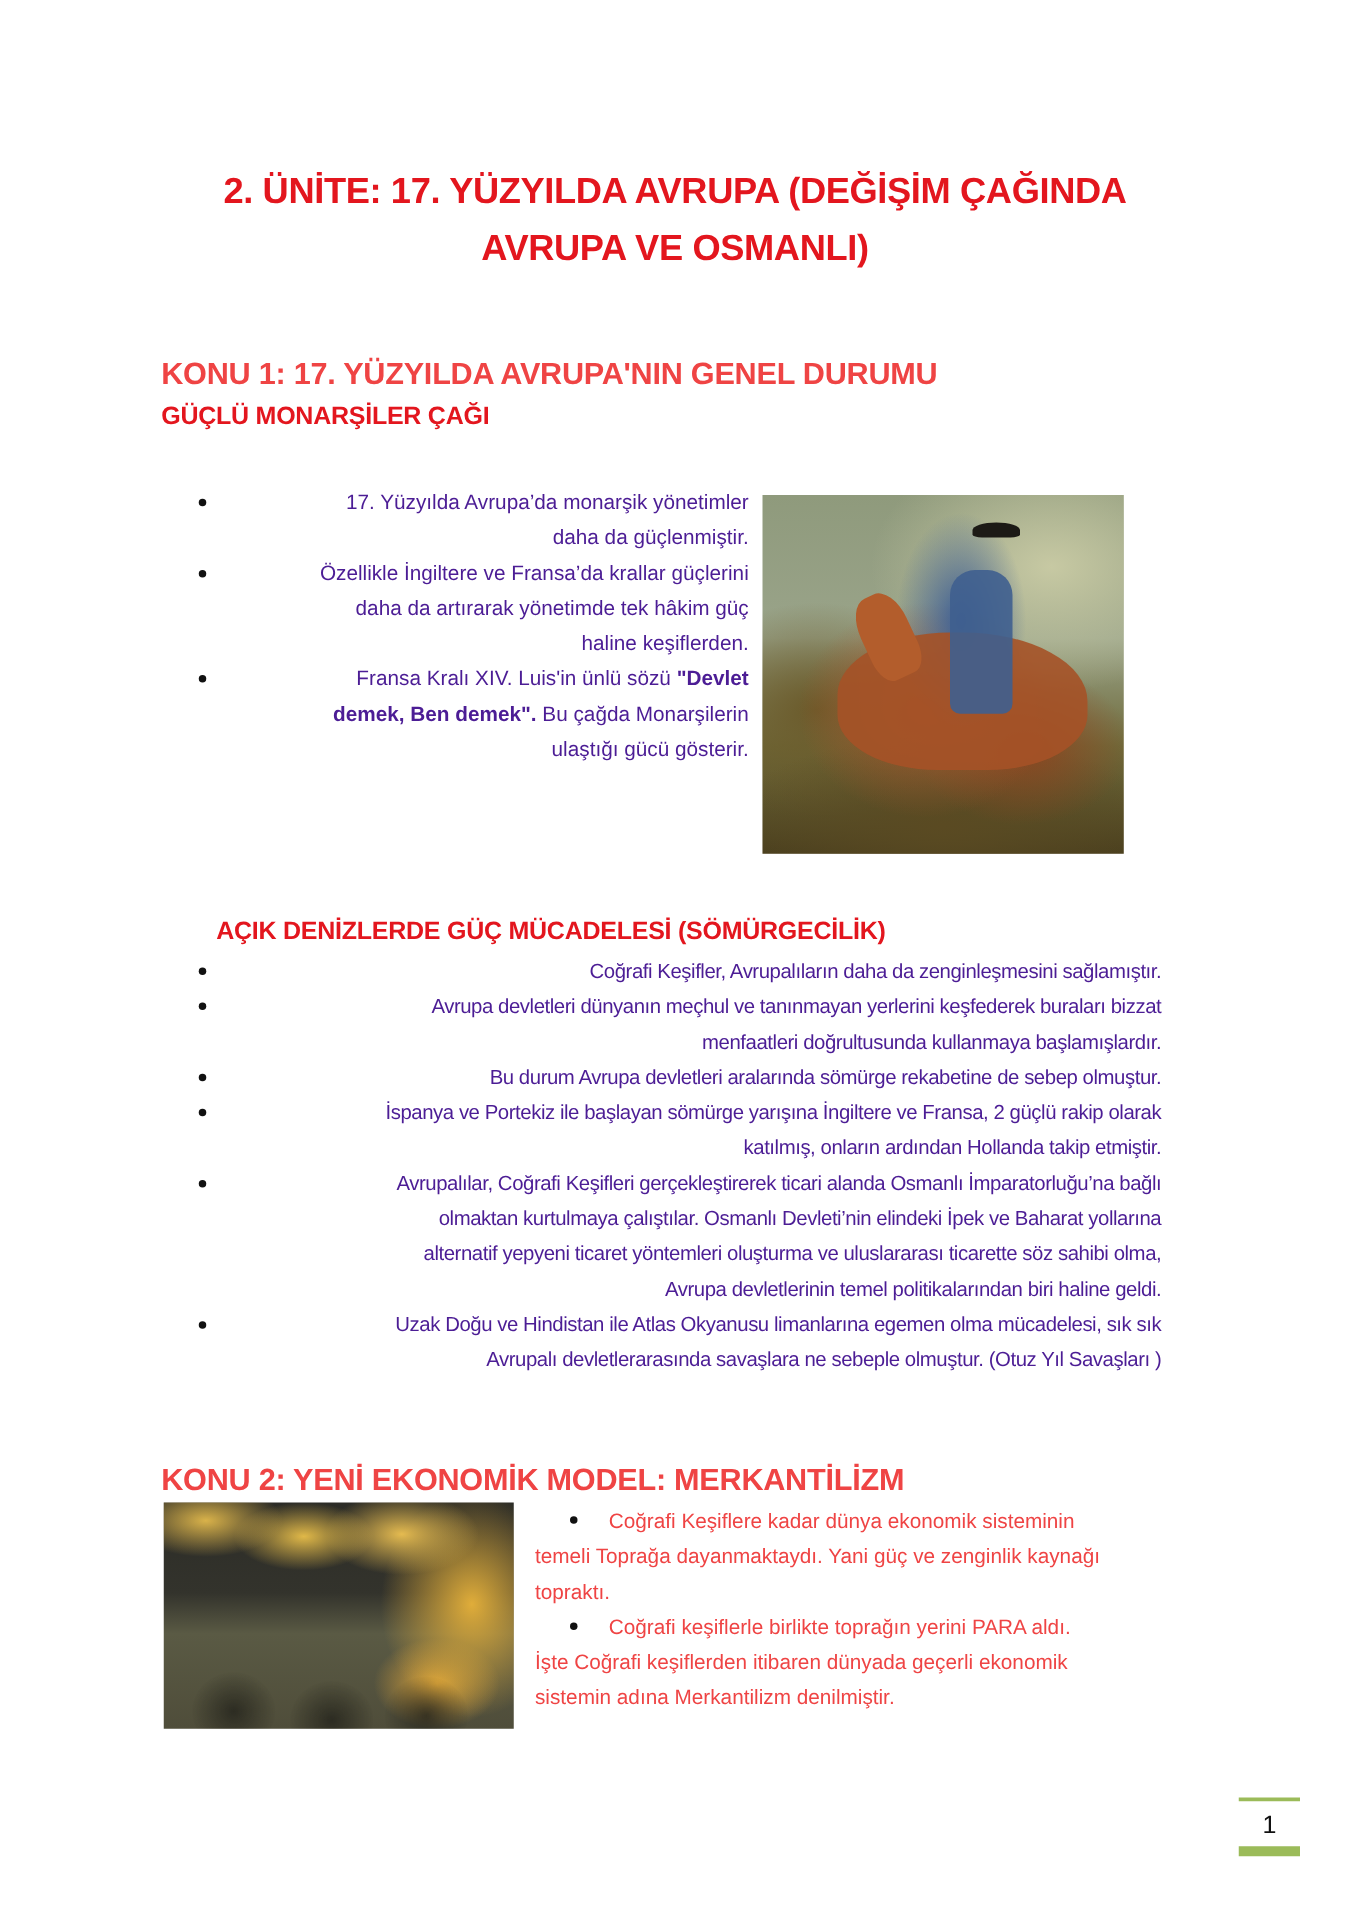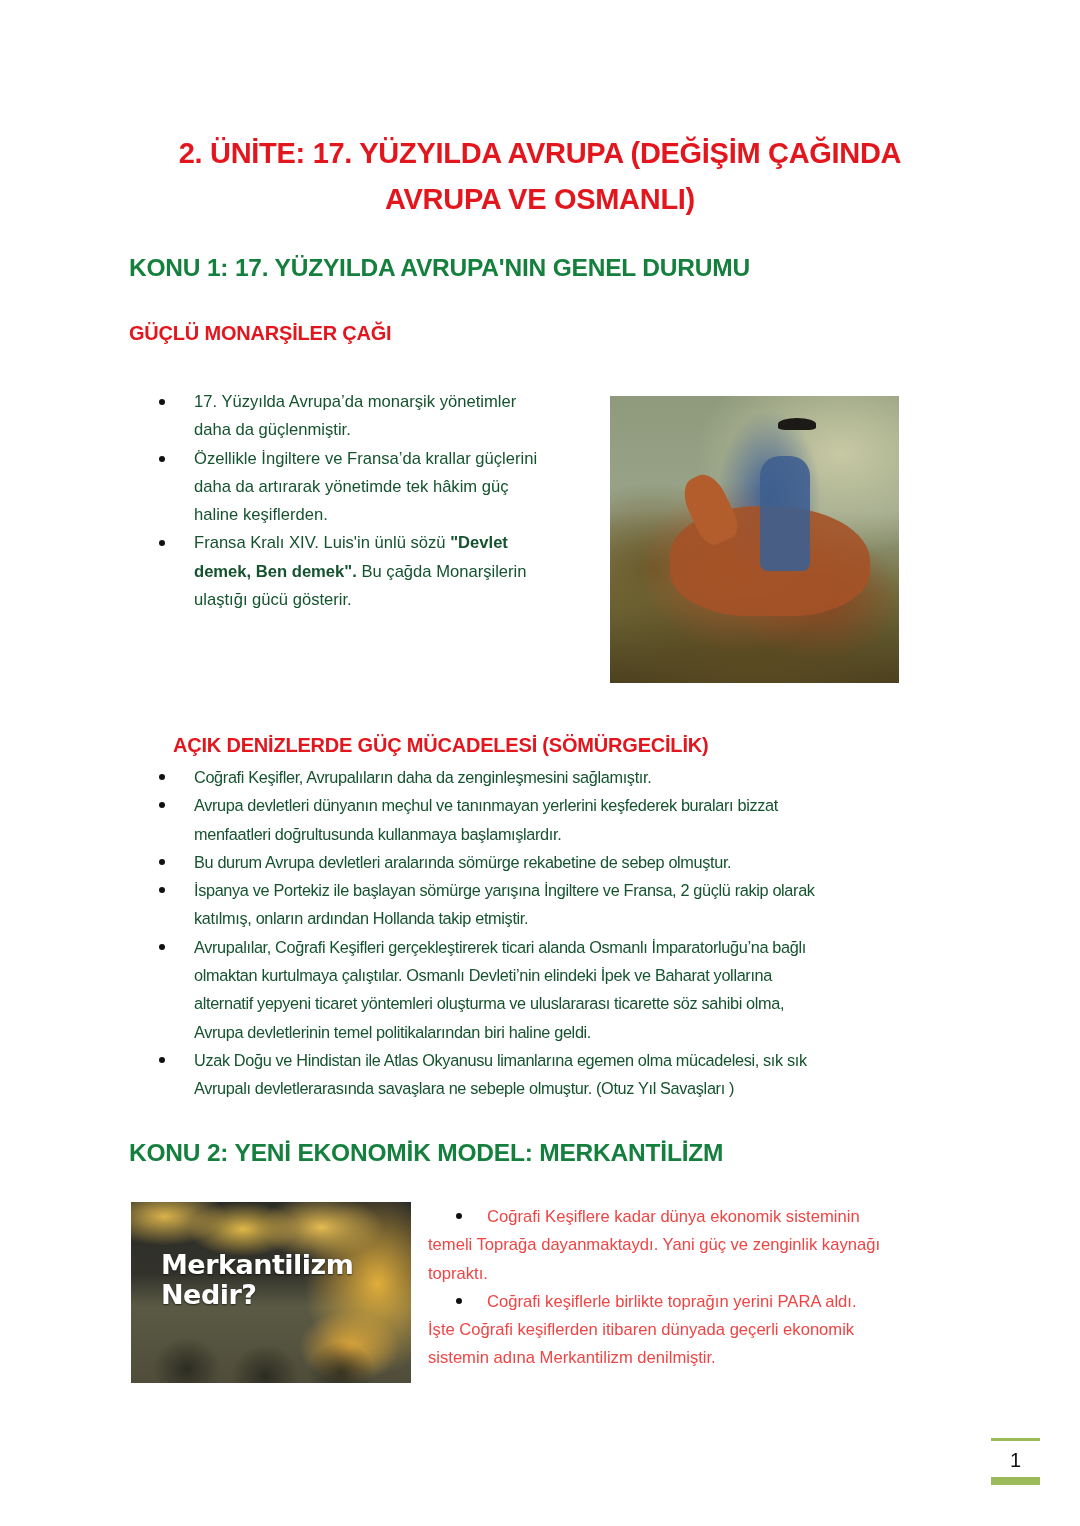--- a/index.html
+++ b/index.html
@@ -9,32 +9,32 @@
       color: #111;
     }
     .page { position: absolute; left: 0; top: 0; width: 880px; height: 1526px; border-radius: 10px; }
 
     .unit-title {
       position: absolute; left: 130px; width: 820px; top: 130px;
       text-align: center; color: #e3161e; font-weight: bold;
       font-size: 29px; line-height: 46px; letter-spacing: -0.3px;
     }
     .topic-title {
-      position: absolute; left: 129px; color: #15803d; font-weight: bold;
-      font-size: 24.5px; line-height: 30px; letter-spacing: -0.2px;
+      position: absolute; left: 129px; color: #ef4444; font-weight: bold;
+      font-size: 24.5px; line-height: 30px; letter-spacing: -0.2px; margin-top: 32px;
     }
     .sub-title {
       position: absolute; left: 129px; color: #e3161e; font-weight: bold;
       font-size: 20px; line-height: 26px; letter-spacing: -0.2px;
     }
 
     ul.blist { position: absolute; list-style: none; margin: 0; padding: 0; }
     ul.blist li {
       position: relative; padding-left: 65px;
-      font-size: 16.4px; line-height: 28.3px; color: #14532d;
+      font-size: 16.4px; line-height: 28.3px; color: #4c1d95; text-align: right;
     }
     ul.blist li .bullet {
       position: absolute; left: 30px; top: 11px; width: 6px; height: 6px;
       border-radius: 50%; background: #111;
     }
     ul.blist.narrow li { font-size: 16.6px; }
     ul.blist.condensed li { font-size: 16.3px; letter-spacing: -0.35px; }
 
     .photo {
       position: absolute; overflow: hidden;
@@ -183,24 +183,20 @@
       <span class="bullet"></span>
       <span>Uzak Doğu ve Hindistan ile Atlas Okyanusu limanlarına egemen olma mücadelesi, sık sık</span><br>
       <span>Avrupalı devletlerarasında savaşlara ne sebeple olmuştur. (Otuz Yıl Savaşları )</span>
     </li>
   </ul>
 
   <div class="topic-title" style="top:1138px;">KONU 2: YENİ EKONOMİK MODEL: MERKANTİLİZM</div>
 
   <div class="photo merk-image">
     <div class="figures"></div>
-    <div class="caption">
-      <div>Merkantilizm</div>
-      <div>Nedir?</div>
-    </div>
   </div>
 
   <div class="merk-text">
     <p class="para">
       <span class="ind"></span><span class="dot"></span><span>Coğrafi Keşiflere kadar dünya ekonomik sisteminin</span><br>
       <span>temeli Toprağa dayanmaktaydı. Yani güç ve zenginlik kaynağı</span><br>
       <span>topraktı.</span>
     </p>
     <p class="para">
       <span class="ind"></span><span class="dot"></span><span>Coğrafi keşiflerle birlikte toprağın yerini PARA aldı.</span><br>

